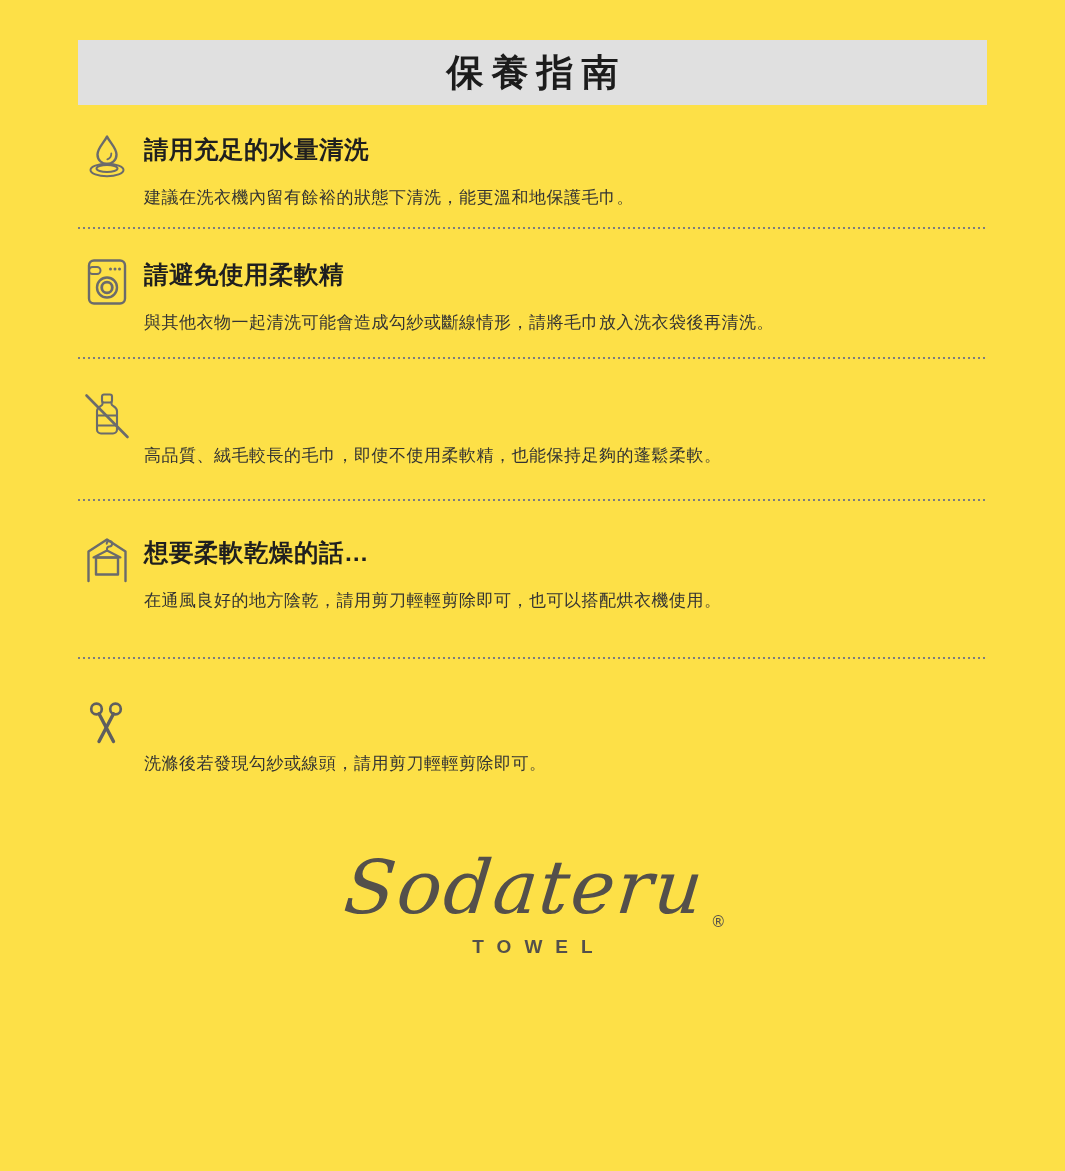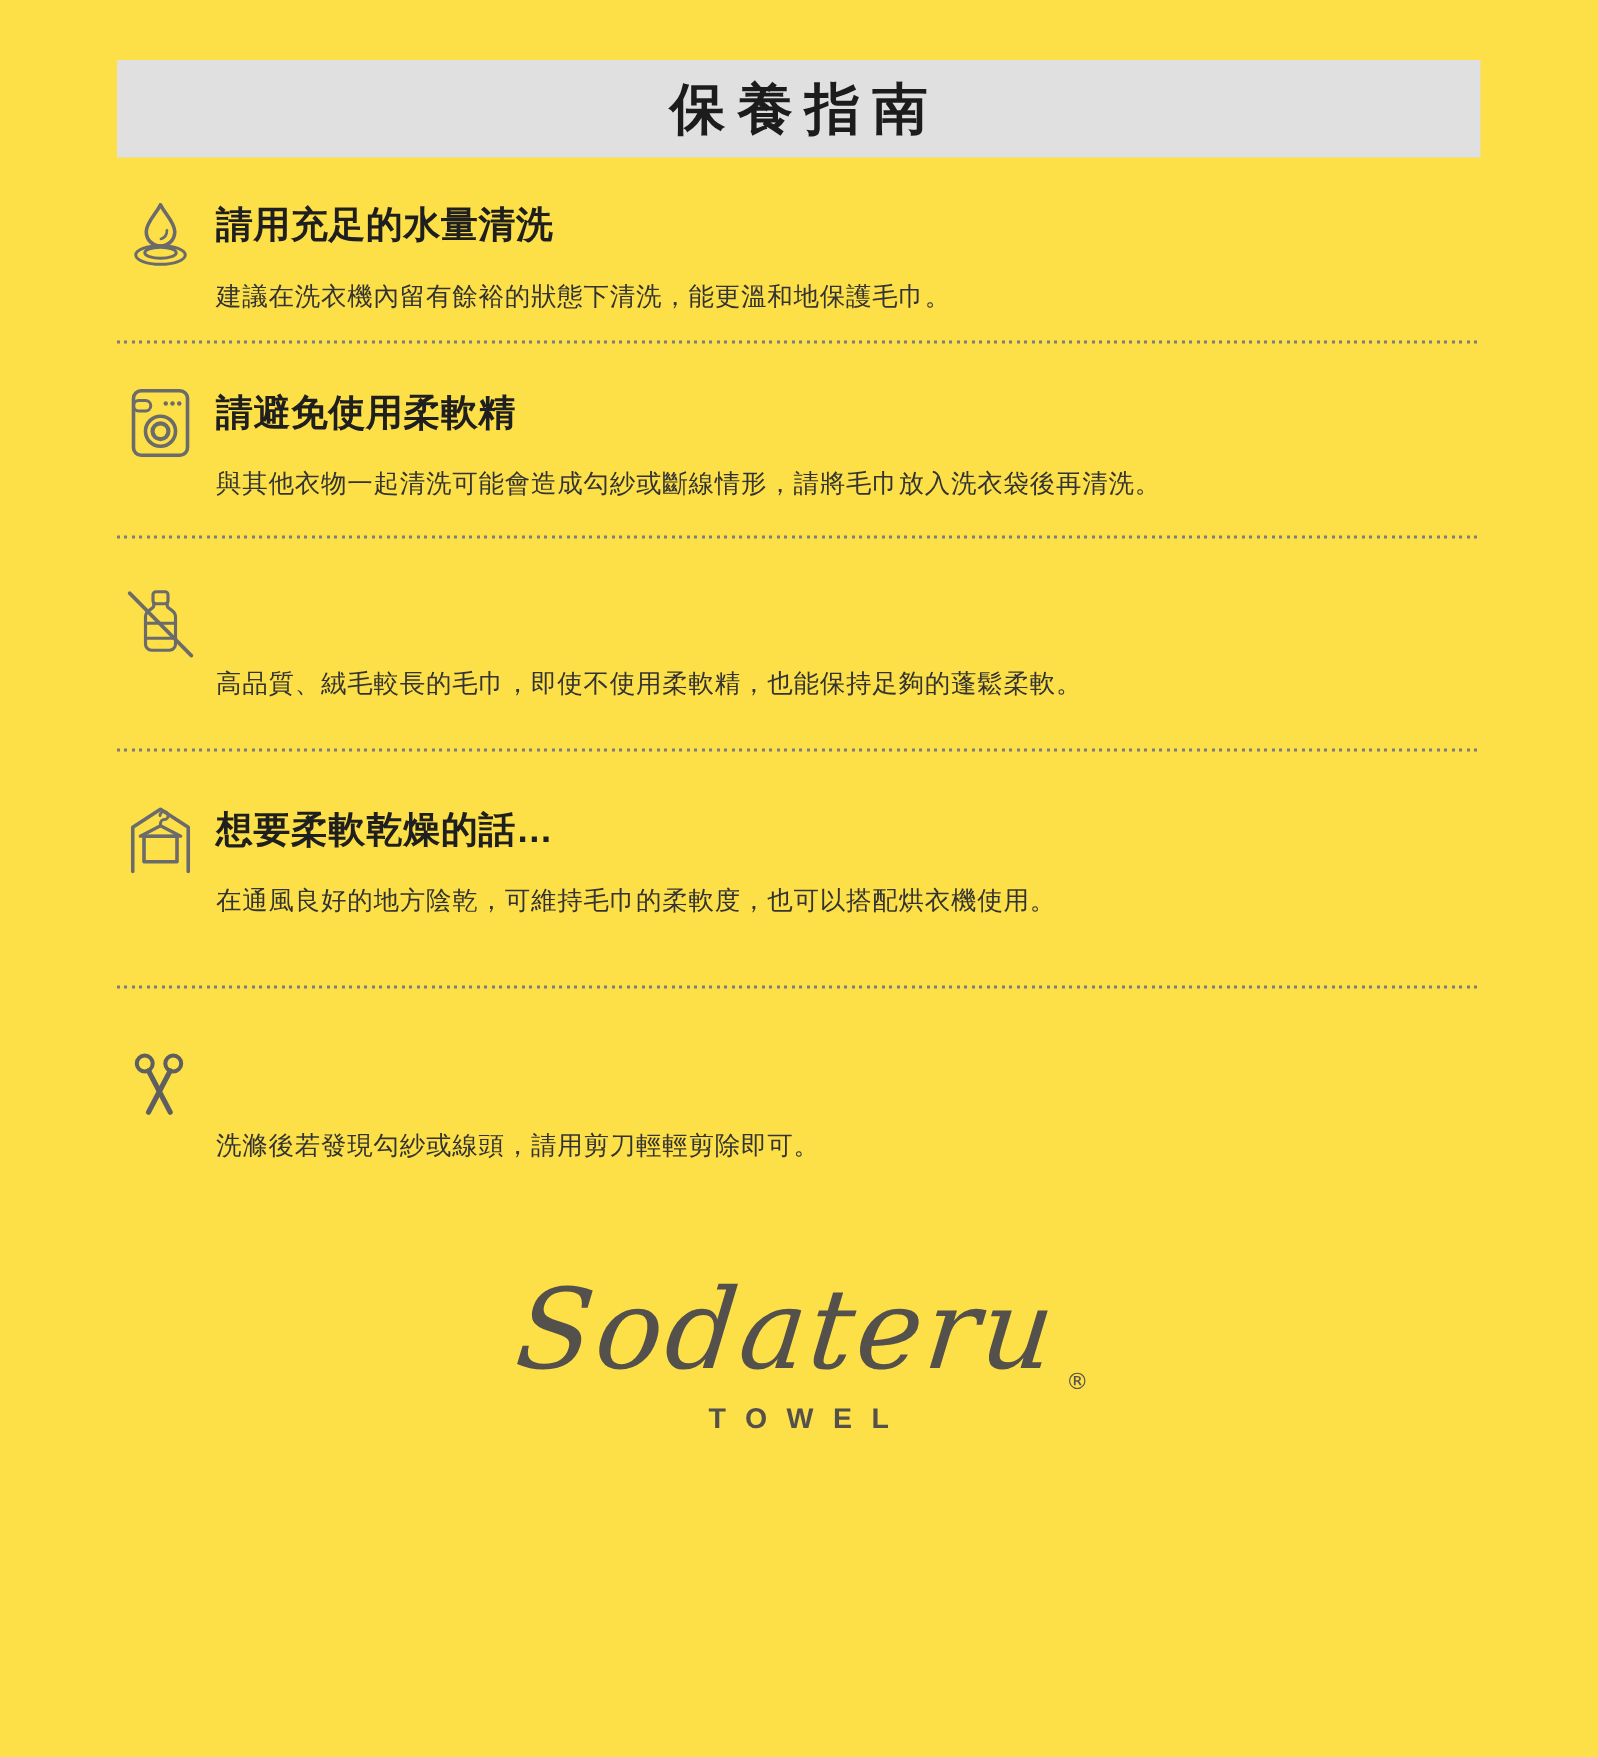--- a/index.html
+++ b/index.html
@@ -167,21 +167,21 @@
       <span class="icon-box">
         <svg viewBox="0 0 48 48">
           <path class="stroke-ic" d="M5.5 45 L5.5 15.5 L24 3.5 L42.5 15.5 L42.5 45"></path>
           <path class="stroke-ic" style="stroke-width:2" d="M24 14.5 L24 13 C24 11.5 25.1 10.4 26.4 10.4 A2.7 2.7 0 1 0 23.7 7.7"></path>
           <path class="stroke-ic" style="stroke-width:2.1" d="M24 14.5 L10.5 21.5 L37.5 21.5 Z"></path>
           <rect class="stroke-ic" x="13" y="21.5" width="22" height="17"></rect>
         </svg>
       </span>
       <span class="sec-title">想要柔軟乾燥的話…</span>
     </div>
-    <div class="sec-body">在通風良好的地方陰乾，可維持毛巾的柔軟度，也可以搭配烘衣機使用。</div>
+    <div class="sec-body">在通風良好的地方陰乾，請用剪刀輕輕剪除即可，也可以搭配烘衣機使用。</div>
   </div>
   <div class="divider" style="top:657px"></div>
 
   <div class="section" style="top:699px">
     <div class="sec-head">
       <span class="icon-box">
         <svg viewBox="0 0 48 48">
           <circle class="stroke-ic" style="stroke:#5f5f5f;stroke-width:2.7" cx="13.5" cy="10" r="5.3"></circle>
           <circle class="stroke-ic" style="stroke:#5f5f5f;stroke-width:2.7" cx="32.5" cy="10" r="5.3"></circle>
           <line class="stroke-ic" style="stroke:#5f5f5f;stroke-width:3.4" x1="16" y1="14.8" x2="30.5" y2="42.5"></line>

